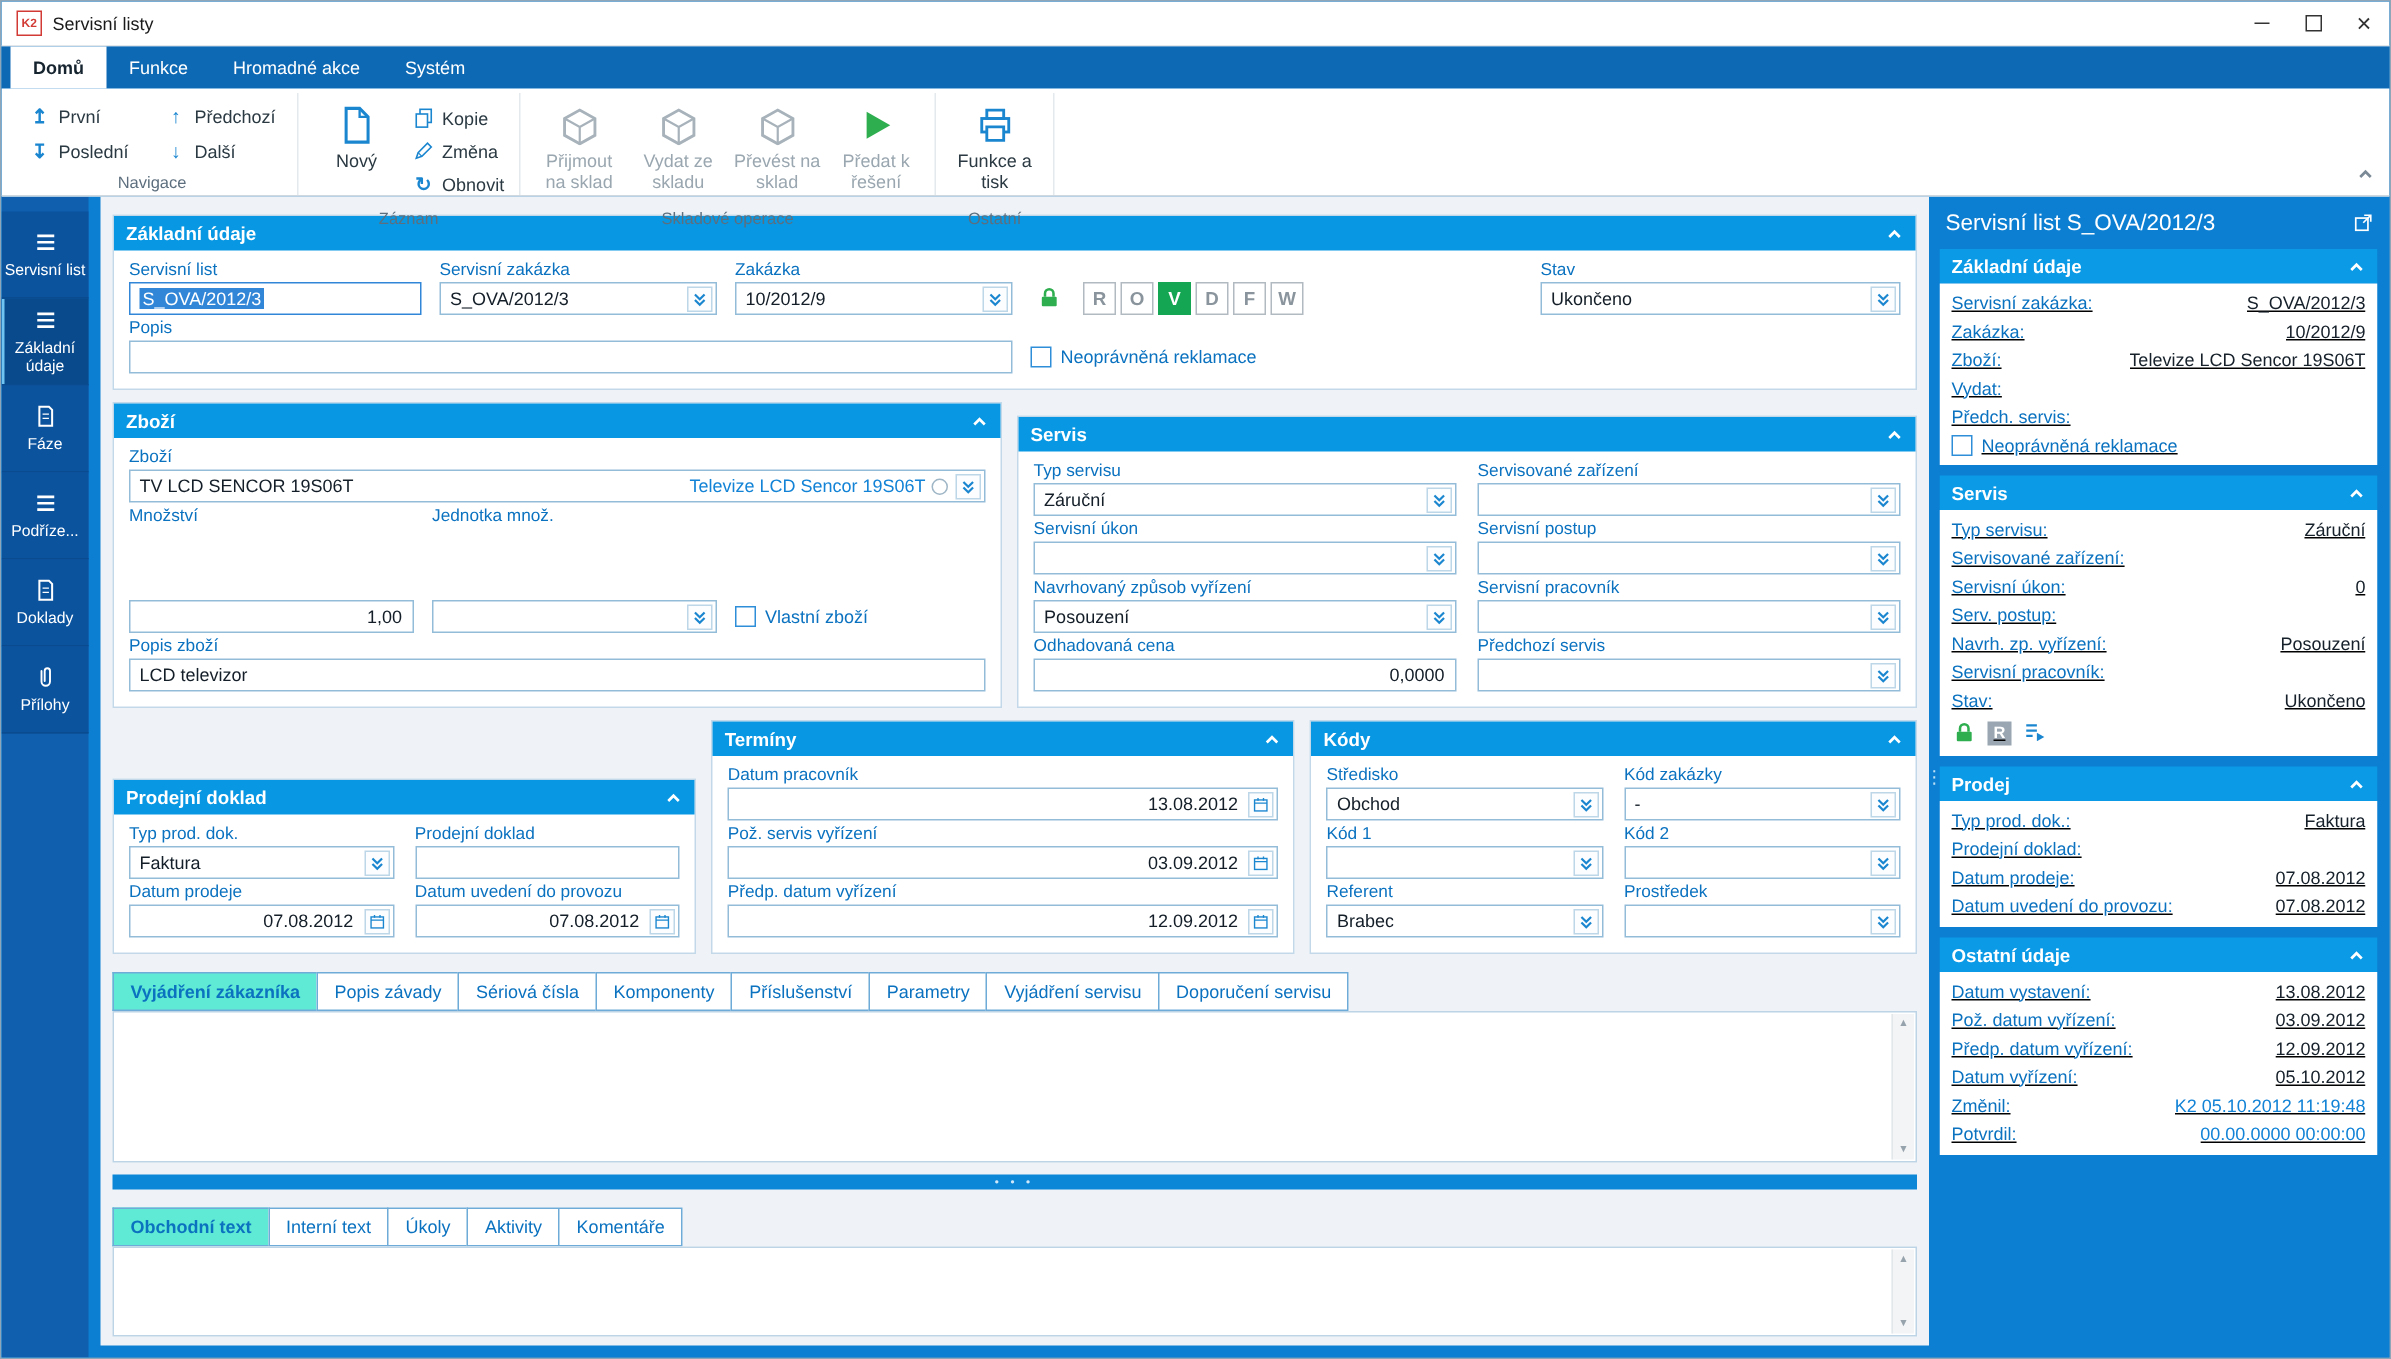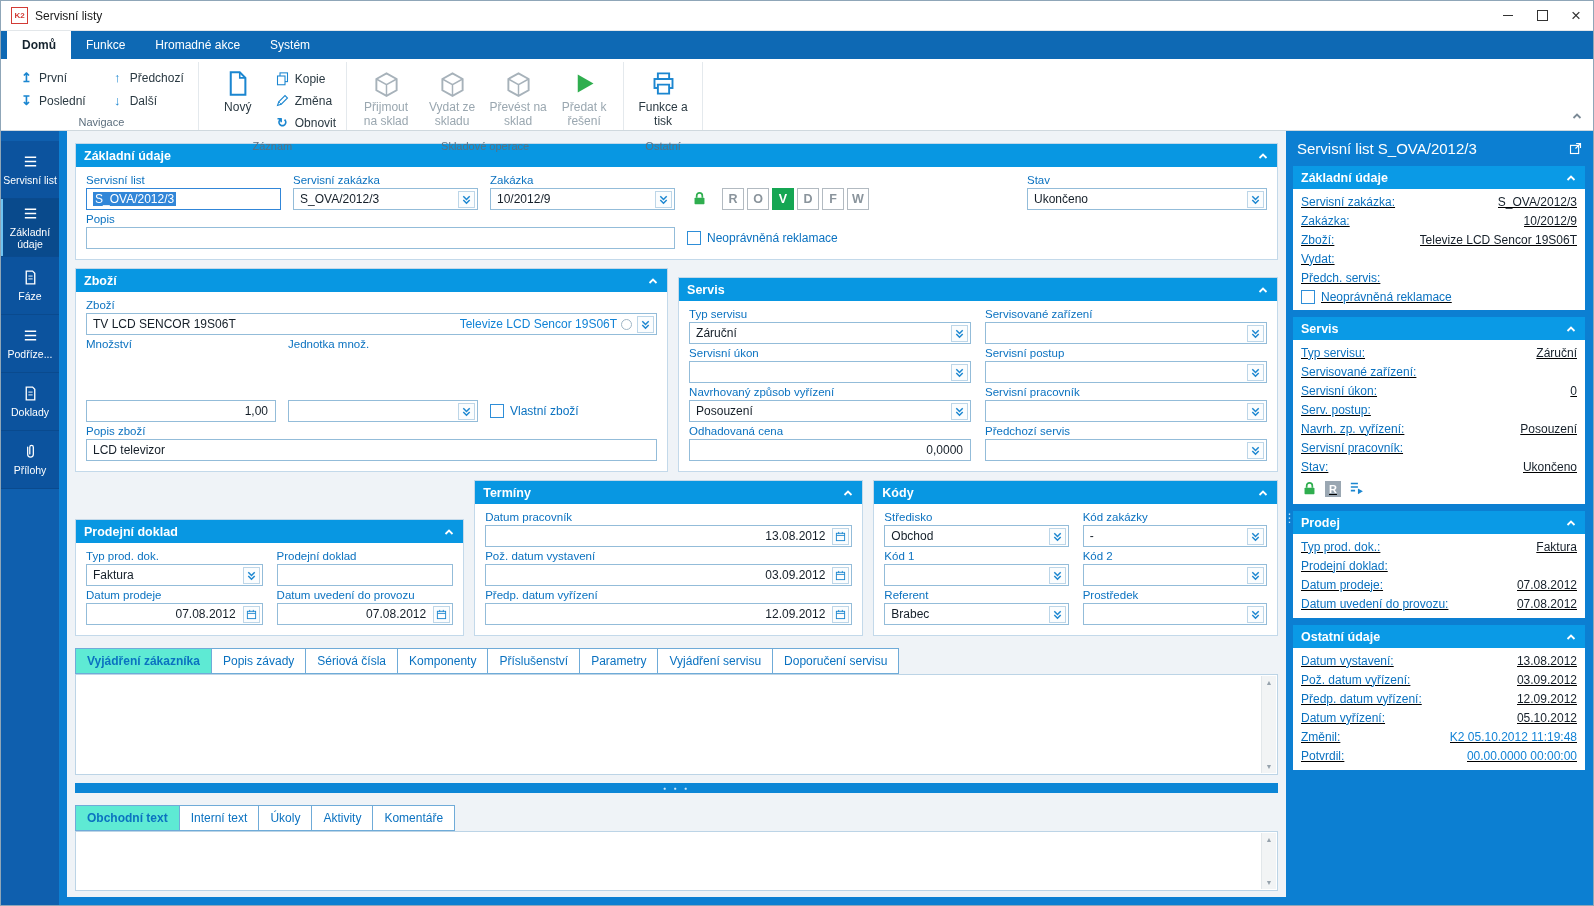--- a/index.html
+++ b/index.html
@@ -653,21 +653,21 @@
                   <span class="num">13.08.2012</span>
                   <span class="calbtn">
                     <svg>
                       <use href="#i-cal"></use>
                     </svg>
                   </span>
                 </div>
               </div>
 
               <div class="fld">
-                <span class="flabel">Pož. datum vystavení</span>
+                <span class="flabel">Pož. servis vyřízení</span>
                 <div class="field">
                   <span class="num">03.09.2012</span>
                   <span class="calbtn">
                     <svg>
                       <use href="#i-cal"></use>
                     </svg>
                   </span>
                 </div>
               </div>
 

